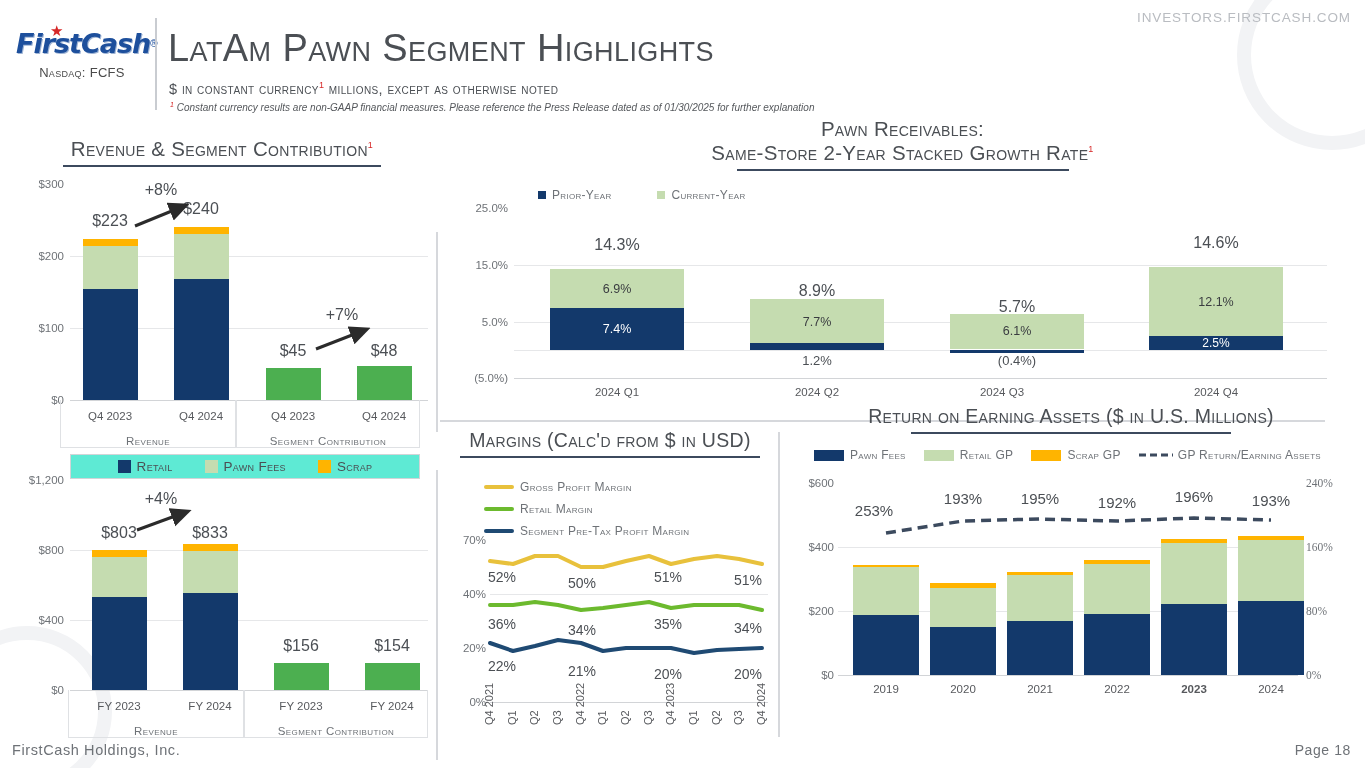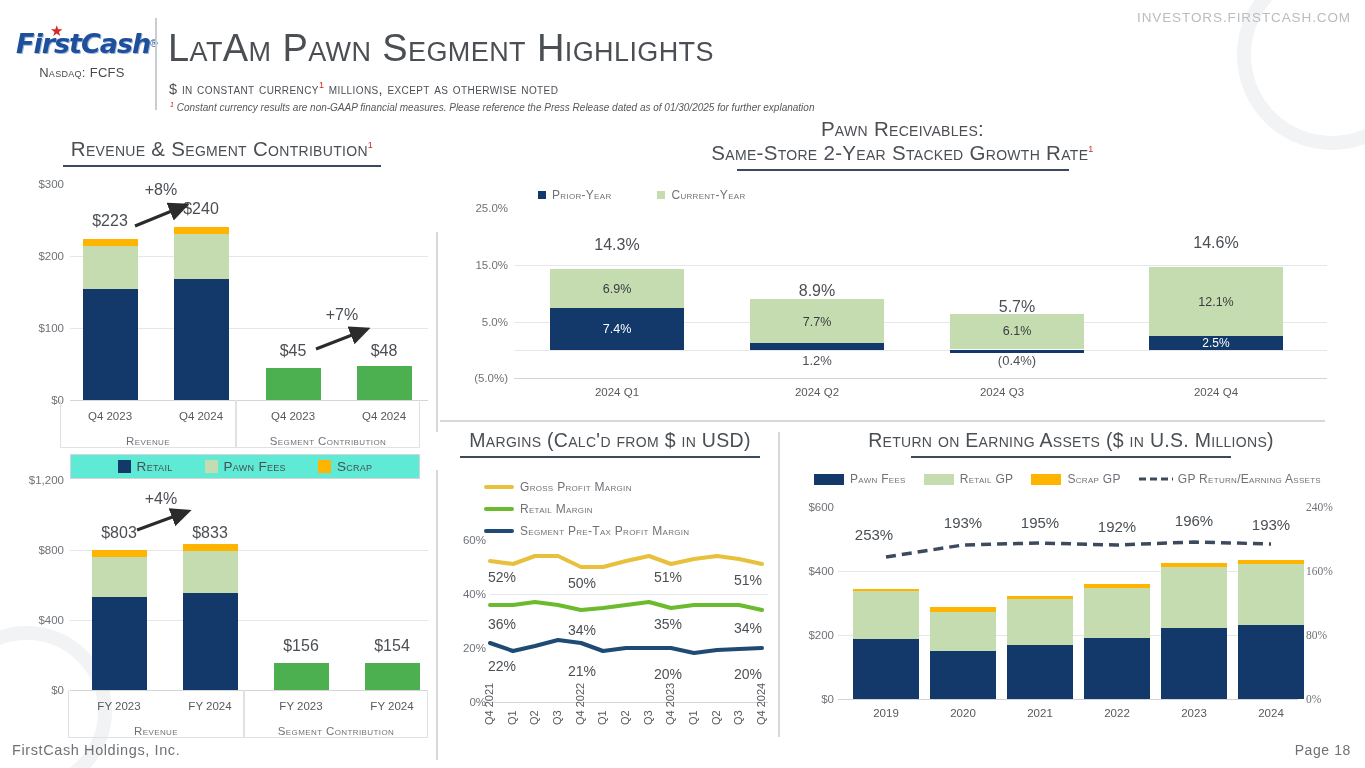--- a/index.html
+++ b/index.html
@@ -383,21 +383,21 @@
         <span class="swatch line" style="background:#6cba2e;"></span>
         <span class="legend-txt">Retail Margin</span>
       </div>
       <div class="legend-item">
         <span class="swatch line" style="background:#1f4a73;"></span>
         <span class="legend-txt">Segment Pre-Tax Profit Margin</span>
       </div>
     </div>
 
     <div class="plot" style="left:0; top:0; width:336px; height:335px;">
-      <div class="ylab" style="left:0; width:44px; top:110px;">60%</div>
+      <div class="ylab" style="left:0; width:44px; top:110px;">70%</div>
       <div class="ylab" style="left:0; width:44px; top:164px;">40%</div>
       <div class="ylab" style="left:0; width:44px; top:218px;">20%</div>
       <div class="ylab" style="left:0; width:44px; top:272px;">0%</div>
 
       <div class="gridline" style="left:48px; right:10px; top:164px;"></div>
       <div class="axisline" style="left:48px; right:10px; top:272px;"></div>
 
       <svg style="position:absolute; left:0; top:0;" width="336" height="300">
         <polyline fill="none" stroke="#e8c13c" stroke-width="4" stroke-linejoin="round" stroke-linecap="round" points="48,131 71,134 93,126 116,126 139,137 161,137 184,131 207,126 229,134 252,129 275,126 297,129 320,134"></polyline>
         <polyline fill="none" stroke="#6cba2e" stroke-width="4" stroke-linejoin="round" stroke-linecap="round" points="48,175 71,175 93,172 116,175 139,180 161,178 184,175 207,172 229,178 252,175 275,175 297,175 320,180"></polyline>
@@ -430,21 +430,21 @@
       <div class="xrot" style="left:234px; top:283px;">Q4 2023</div>
       <div class="xrot" style="left:257px; top:283px;">Q1</div>
       <div class="xrot" style="left:280px; top:283px;">Q2</div>
       <div class="xrot" style="left:302px; top:283px;">Q3</div>
       <div class="xrot" style="left:325px; top:283px;">Q4 2024</div>
     </div>
   </div>
 
   <div class="vdivider" style="left:778px; top:432px; height:305px;"></div>
 
-  <div class="panel" style="left:786px; top:430px; width:570px; height:325px;">
+  <div class="panel" style="left:786px; top:406px; width:570px; height:325px;">
     <div class="panel-title" style="width:100%; font-size:19.5px;">Return on Earning Assets ($ in U.S. Millions)</div>
     <div class="title-rule" style="width:320px;"></div>
 
     <div class="legend-row" style="left:28px; top:42px;">
       <div class="legend-item">
         <span class="swatch bar-w navy"></span>
         <span class="legend-txt">Pawn Fees</span>
       </div>
       <div class="legend-item">
         <span class="swatch bar-w lgreen"></span>
@@ -521,21 +521,21 @@
       <div class="vallab" style="left:177px; top:84px;  font-size:15px;">193%</div>
       <div class="vallab" style="left:254px; top:84px;  font-size:15px;">195%</div>
       <div class="vallab" style="left:331px; top:88px;  font-size:15px;">192%</div>
       <div class="vallab" style="left:408px; top:82px;  font-size:15px;">196%</div>
       <div class="vallab" style="left:485px; top:86px;  font-size:15px;">193%</div>
 
       <div class="xlab" style="left:60px;  top:277px; width:80px;">2019</div>
       <div class="xlab" style="left:137px; top:277px; width:80px;">2020</div>
       <div class="xlab" style="left:214px; top:277px; width:80px;">2021</div>
       <div class="xlab" style="left:291px; top:277px; width:80px;">2022</div>
-      <div class="xlab" style="left:368px; top:277px; width:80px;">2023</div>
+      <div class="xlab" style="left:368px; top:277px; width:80px;font-weight:bold;">2023</div>
       <div class="xlab" style="left:445px; top:277px; width:80px;">2024</div>
     </div>
   </div>
 
   <div id="footer-left">FirstCash Holdings, Inc.</div>
   <div id="footer-right">Page 18</div>
 
 </div>
 
 </body></html>

